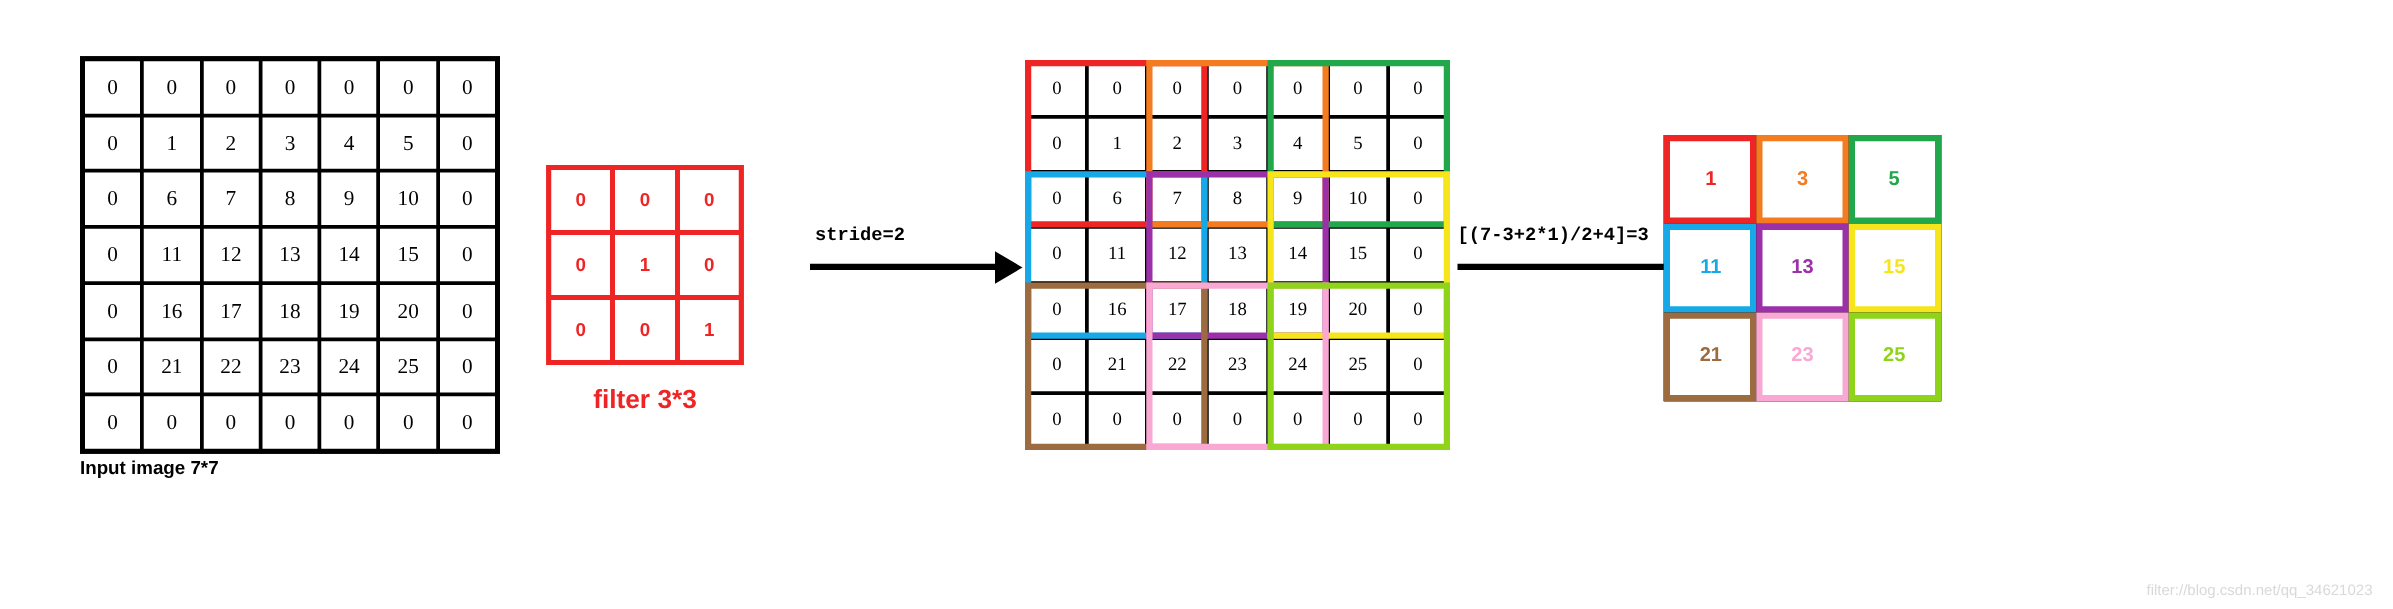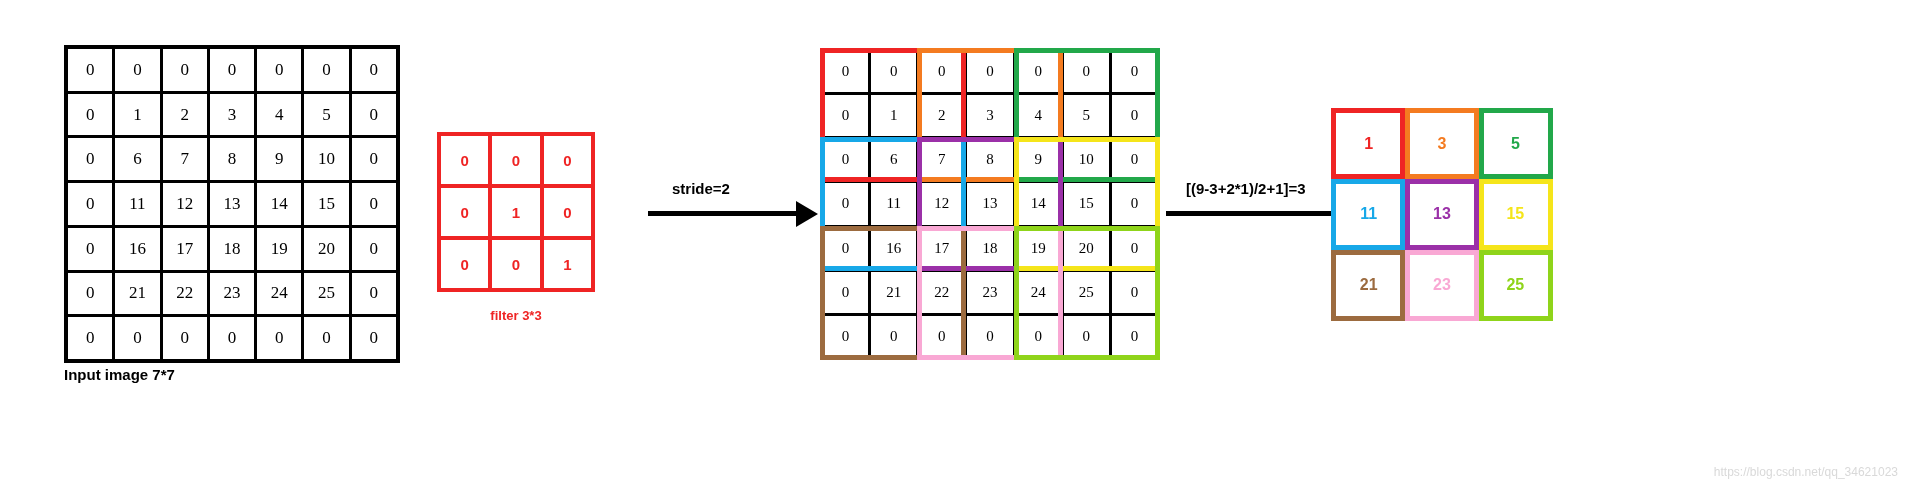--- a/index.html
+++ b/index.html
@@ -78,34 +78,33 @@
     font-family: "Liberation Sans", sans-serif;
   }
   #filter-caption {
     position: absolute;
     left: 437px;
     top: 308px;
     width: 158px;
     text-align: center;
     font-family: "Liberation Sans", sans-serif;
     font-weight: bold;
-    font-size: 13px;
+    font-size: 21px;
     color: #ef2424;
   }
 
   
   .arrow-wrap { position: absolute; }
   .arrow-label {
     position: absolute;
-    font-family: Liberation Sans, sans-serif;
+    font-family: Liberation Mono, monospace;
     font-weight: bold;
     font-size: 15px;
     color: #000000;
     white-space: nowrap;
-    margin-left: 20px;
   }
   .arrow-line {
     position: absolute;
     background: #000000;
     height: 5px;
   }
   .arrow-head {
     position: absolute;
     width: 0; height: 0;
     border-top: 13px solid transparent;
@@ -333,21 +332,21 @@
       <div class="window-box" style="left: 0px; top: 89.1429px; width: 145.714px; height: 133.714px; border-color: rgb(23, 168, 232);"></div>
       <div class="window-box" style="left: 97.1429px; top: 89.1429px; width: 145.714px; height: 133.714px; border-color: rgb(155, 48, 168);"></div>
       <div class="window-box" style="left: 194.286px; top: 89.1429px; width: 145.714px; height: 133.714px; border-color: rgb(245, 229, 26);"></div>
       <div class="window-box" style="left: 0px; top: 178.286px; width: 145.714px; height: 133.714px; border-color: rgb(156, 107, 63);"></div>
       <div class="window-box" style="left: 97.1429px; top: 178.286px; width: 145.714px; height: 133.714px; border-color: rgb(249, 168, 212);"></div>
       <div class="window-box" style="left: 194.286px; top: 178.286px; width: 145.714px; height: 133.714px; border-color: rgb(143, 212, 26);"></div>
     </div>
 </div>
 
 <div class="arrow-wrap" id="arrow2">
-  <div class="arrow-label">[(9-3+2*1)/2+1]=3</div>
+  <div class="arrow-label">[(7-3+2*1)/2+4]=3</div>
   <div class="arrow-line"></div>
   <div class="arrow-head"></div>
 </div>
 
 <div id="output-wrap">
   <div id="output-grid">
       <div class="cell" style="color: rgb(239, 36, 36);">1</div>
       <div class="cell" style="color: rgb(244, 123, 32);">3</div>
       <div class="cell" style="color: rgb(34, 168, 74);">5</div>
       <div class="cell" style="color: rgb(23, 168, 232);">11</div>
@@ -363,13 +362,13 @@
       <div class="out-box" style="left: 148px; top: 0px; width: 74px; height: 71px; border-color: rgb(34, 168, 74);"></div>
       <div class="out-box" style="left: 0px; top: 71px; width: 74px; height: 71px; border-color: rgb(23, 168, 232);"></div>
       <div class="out-box" style="left: 74px; top: 71px; width: 74px; height: 71px; border-color: rgb(155, 48, 168);"></div>
       <div class="out-box" style="left: 148px; top: 71px; width: 74px; height: 71px; border-color: rgb(245, 229, 26);"></div>
       <div class="out-box" style="left: 0px; top: 142px; width: 74px; height: 71px; border-color: rgb(156, 107, 63);"></div>
       <div class="out-box" style="left: 74px; top: 142px; width: 74px; height: 71px; border-color: rgb(249, 168, 212);"></div>
       <div class="out-box" style="left: 148px; top: 142px; width: 74px; height: 71px; border-color: rgb(143, 212, 26);"></div>
     </div>
 </div>
 
-<div id="watermark">https://blog.csdn.net/qq_34621023</div>
+<div id="watermark">filter://blog.csdn.net/qq_34621023</div>
 
 </body></html>

